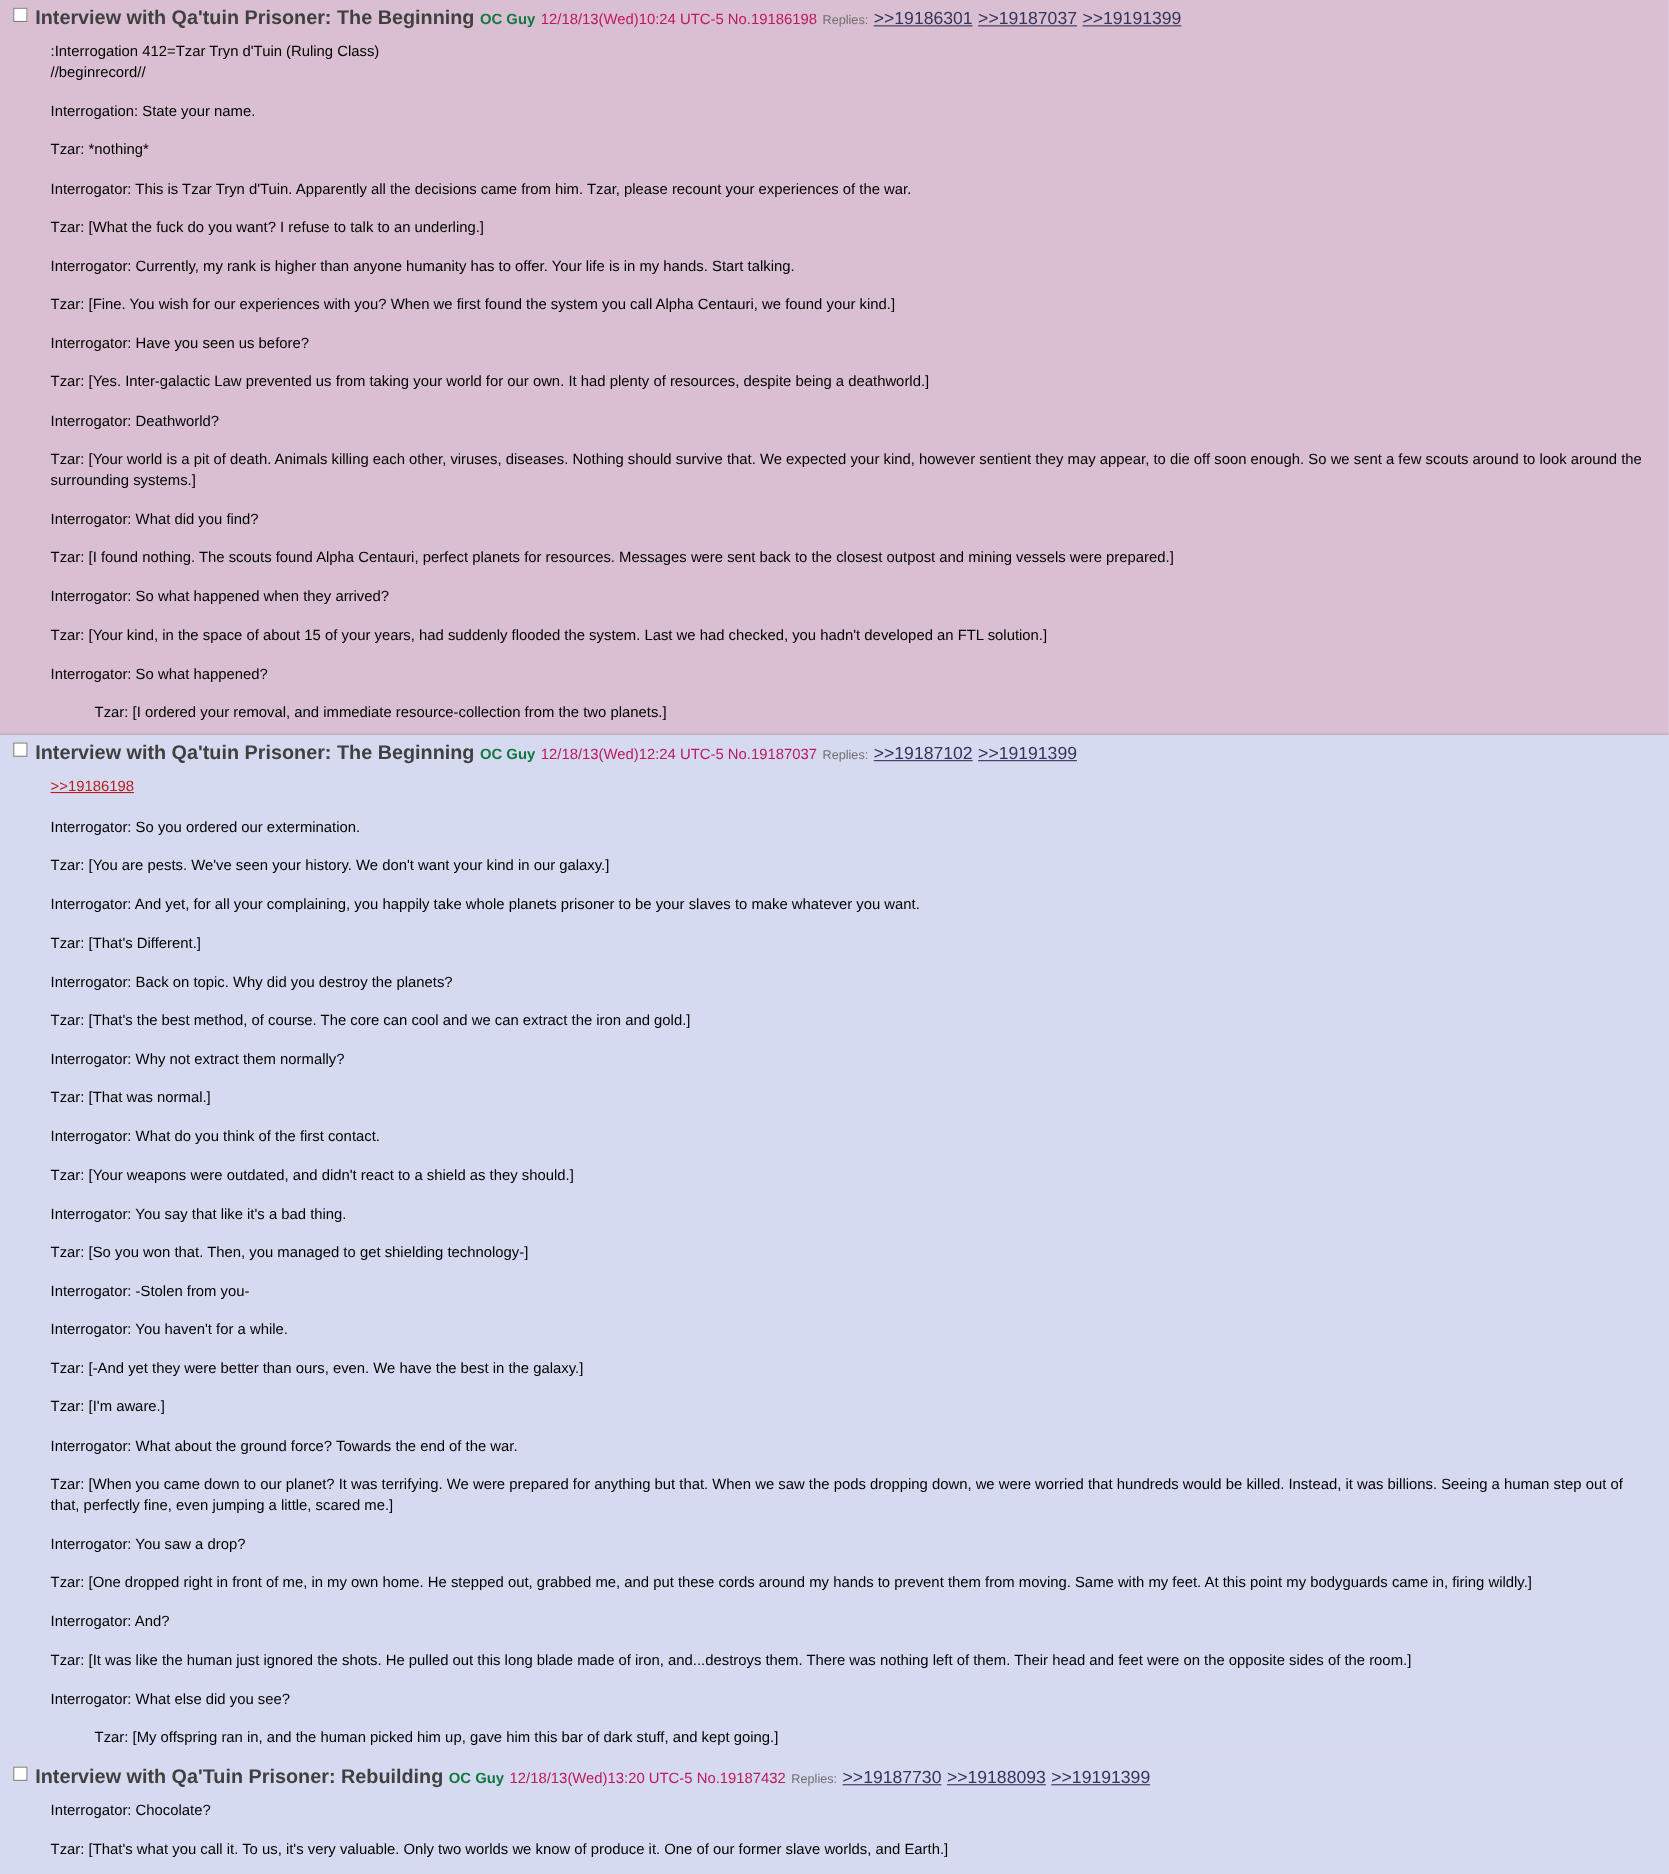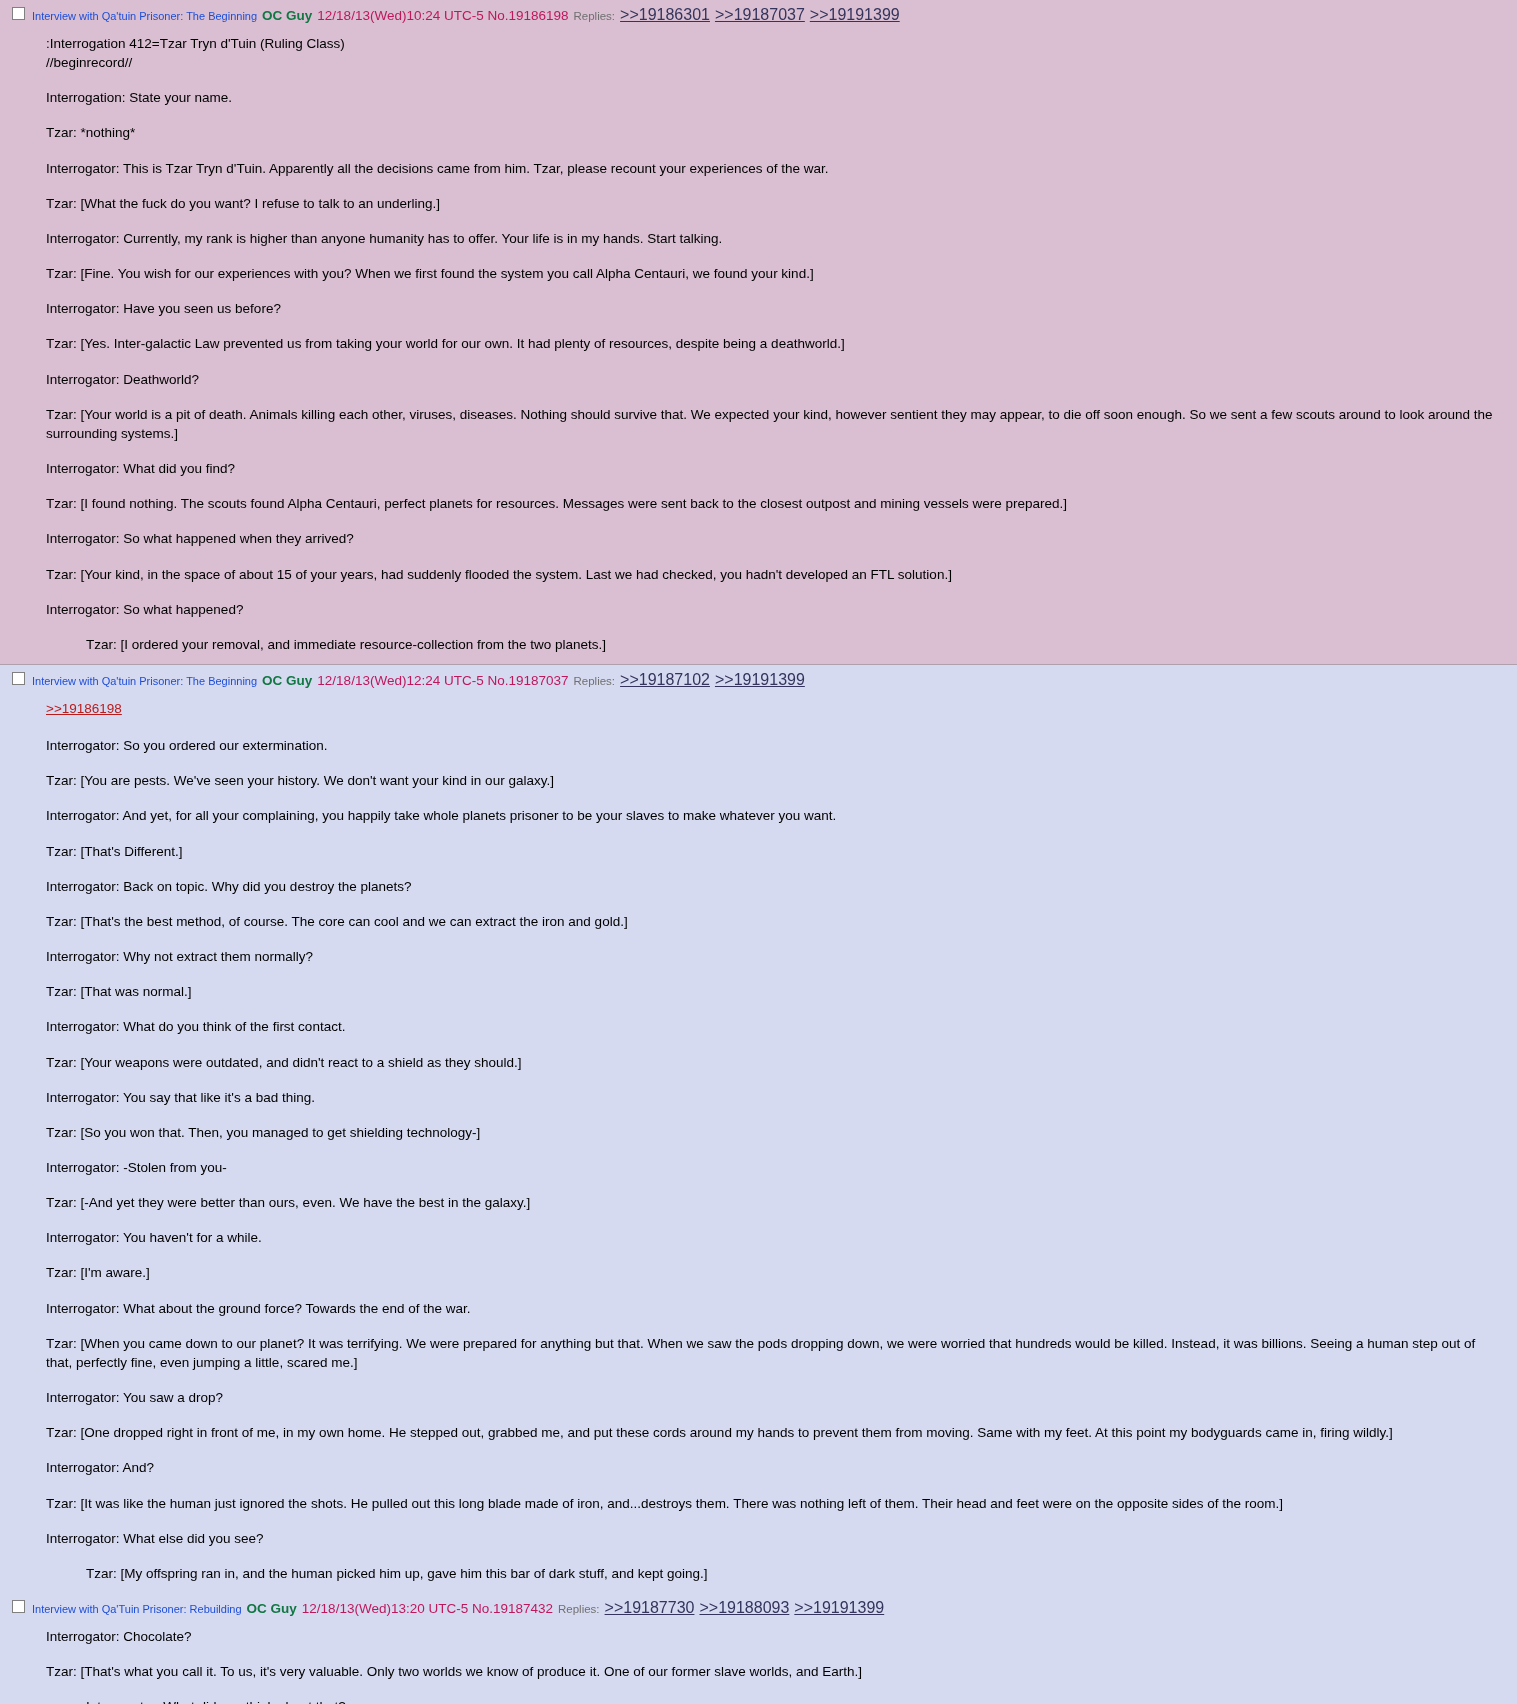--- a/index.html
+++ b/index.html
@@ -39,23 +39,23 @@
     position: absolute;
     left: 2px;
     top: 1px;
     width: 13px;
     height: 13px;
     border: 1px solid #808080;
     background: #ffffff;
     box-sizing: border-box;
   }
   .subject {
-    color: #1d4ed8;
-    font-weight: normal;
-    font-size: 11px;
+    color: #404040;
+    font-weight: bold;
+    font-size: 18px;
   }
   .author {
     color: #117743;
     font-weight: bold;
     font-size: 13.5px;
   }
   .meta {
     color: #be185d;
     font-size: 13.5px;
   }
@@ -151,22 +151,22 @@
         <p>Tzar: [That's Different.]</p>
         <p>Interrogator: Back on topic. Why did you destroy the planets?</p>
         <p>Tzar: [That's the best method, of course. The core can cool and we can extract the iron and gold.]</p>
         <p>Interrogator: Why not extract them normally?</p>
         <p>Tzar: [That was normal.]</p>
         <p>Interrogator: What do you think of the first contact.</p>
         <p>Tzar: [Your weapons were outdated, and didn't react to a shield as they should.]</p>
         <p>Interrogator: You say that like it's a bad thing.</p>
         <p>Tzar: [So you won that. Then, you managed to get shielding technology-]</p>
         <p>Interrogator: -Stolen from you-</p>
+        <p>Interrogator: You haven't for a while.</p>
         <p>Tzar: [-And yet they were better than ours, even. We have the best in the galaxy.]</p>
-        <p>Interrogator: You haven't for a while.</p>
         <p>Tzar: [I'm aware.]</p>
         <p>Interrogator: What about the ground force? Towards the end of the war.</p>
         <p>Tzar: [When you came down to our planet? It was terrifying. We were prepared for anything but that. When we saw the pods dropping down, we were worried that hundreds would be killed. Instead, it was billions. Seeing a human step out of that, perfectly fine, even jumping a little, scared me.]</p>
         <p>Interrogator: You saw a drop?</p>
         <p>Tzar: [One dropped right in front of me, in my own home. He stepped out, grabbed me, and put these cords around my hands to prevent them from moving. Same with my feet. At this point my bodyguards came in, firing wildly.]</p>
         <p>Interrogator: And?</p>
         <p>Tzar: [It was like the human just ignored the shots. He pulled out this long blade made of iron, and...destroys them. There was nothing left of them. Their head and feet were on the opposite sides of the room.]</p>
         <p>Interrogator: What else did you see?</p>
         <p>Tzar: [My offspring ran in, and the human picked him up, gave him this bar of dark stuff, and kept going.]</p>
       </div>

